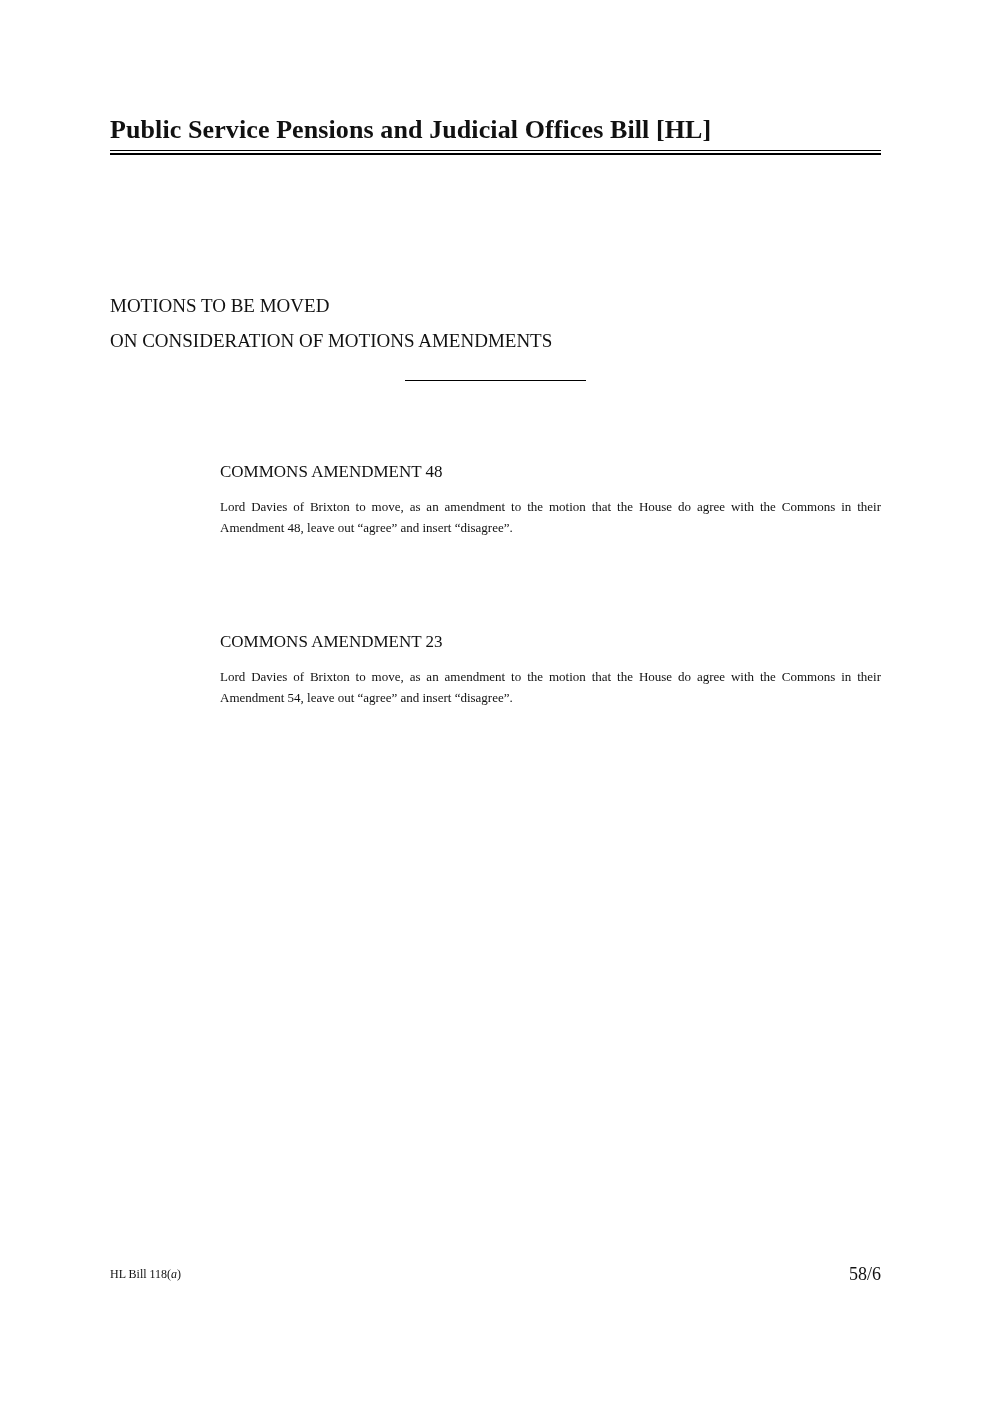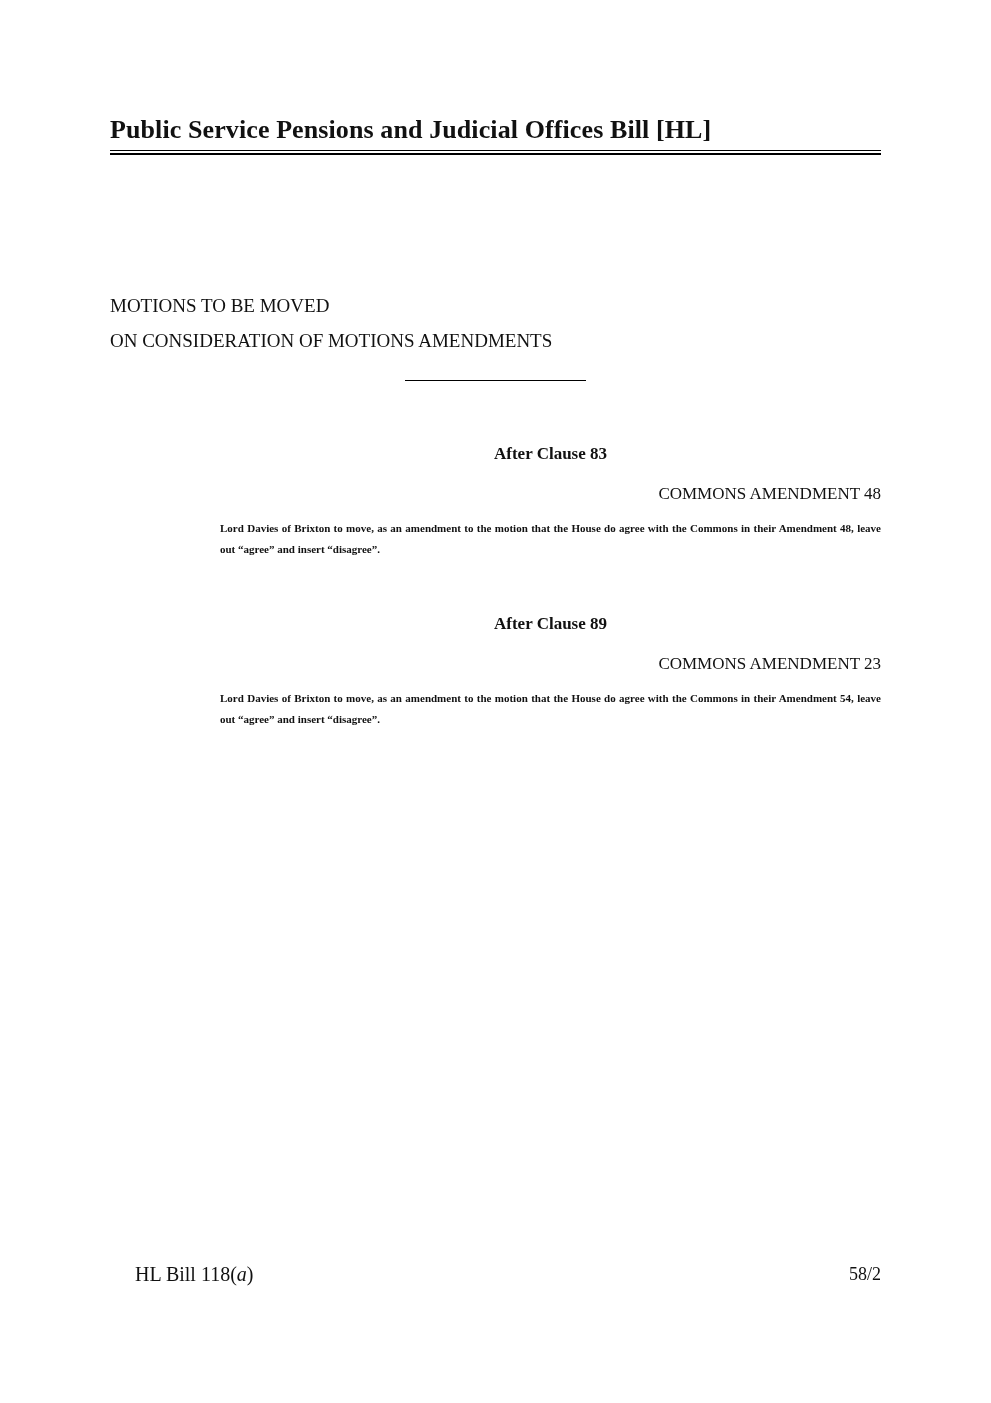--- a/index.html
+++ b/index.html
@@ -70,41 +70,40 @@
       width: 661px;
     }
     .clause-heading {
       text-align: center;
       font-weight: bold;
       font-size: 17px;
       line-height: 22px;
       margin: 0;
     }
     .amendment-heading {
-      text-align: right;
+      text-align: left;
       font-size: 17px;
       line-height: 22px;
       margin: 18px 0 0 0;
     }
     .motion-text {
-      font-weight: bold;
-      font-size: 11px;
+      font-weight: normal;
+      font-size: 13px;
       line-height: 21px;
       margin: 13px 0 0 0;
       text-align: justify;
     }
     .section-1 { top: 443px; }
     .section-2 { top: 613px; }
     .footer-left {
       position: absolute;
       left: 110px;
       top: 1263px;
-      font-size: 20px;
+      font-size: 12px;
       line-height: 22px;
-      margin-left: 25px;
     }
     .footer-left .paren-italic { font-style: italic; }
     .footer-right {
       position: absolute;
       right: 110px;
       top: 1263px;
       font-size: 18px;
       line-height: 22px;
       text-align: right;
     }
@@ -120,28 +119,26 @@
     <div class="thin"></div>
     <div class="thick"></div>
   </div>
 
   <div class="motions-heading motions-line1">MOTIONS TO BE MOVED</div>
   <div class="motions-heading motions-line2">ON CONSIDERATION OF MOTIONS AMENDMENTS</div>
 
   <div class="short-divider"></div>
 
   <div class="section section-1">
-    <p class="clause-heading">After Clause 83</p>
     <p class="amendment-heading">COMMONS AMENDMENT 48</p>
     <p class="motion-text">Lord Davies of Brixton to move, as an amendment to the motion that the House do agree with the Commons in their Amendment 48, leave out “agree” and insert “disagree”.</p>
   </div>
 
   <div class="section section-2">
-    <p class="clause-heading">After Clause 89</p>
     <p class="amendment-heading">COMMONS AMENDMENT 23</p>
     <p class="motion-text">Lord Davies of Brixton to move, as an amendment to the motion that the House do agree with the Commons in their Amendment 54, leave out “agree” and insert “disagree”.</p>
   </div>
 
   <div class="footer-left"><span>HL Bill 118(</span><span class="paren-italic">a</span><span>)</span></div>
 
-  <div class="footer-right">58/2</div>
+  <div class="footer-right">58/6</div>
 
 </div>
 
 </body></html>

